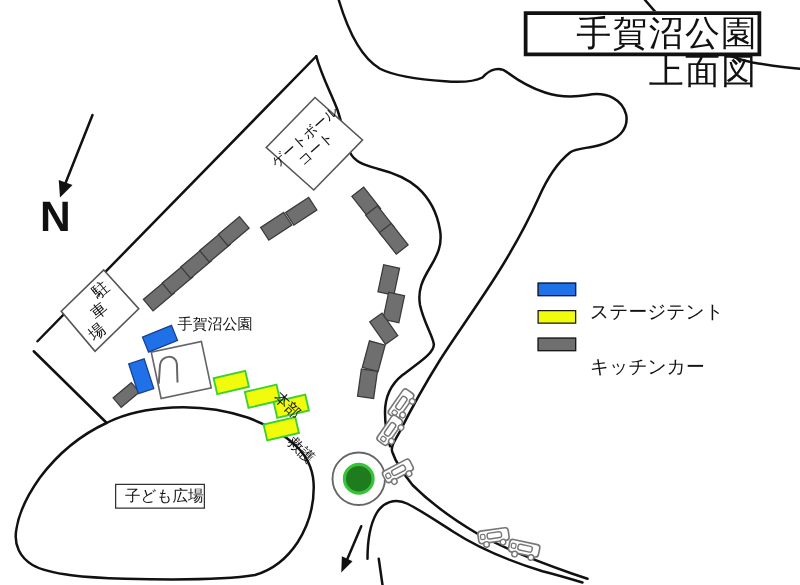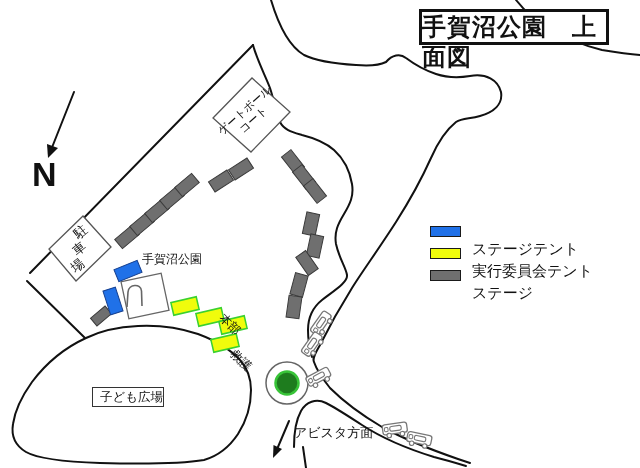--- a/index.html
+++ b/index.html
@@ -5,21 +5,21 @@
   html,body{margin:0;padding:0;background:#e8e8e8;}
   .canvas{
     position:relative;width:640px;height:468px;background:#ffffff;overflow:hidden;
     font-family:"Liberation Sans","DejaVu Sans",sans-serif;color:#111;
   }
   .canvas svg{position:absolute;left:0;top:0;}
   .lbl{position:absolute;white-space:nowrap;color:#111;}
   .title-box{
     position:absolute;left:419px;top:9px;width:190px;height:36px;
     border:3px solid #111;background:#fff;box-sizing:border-box;
-    font-size:24px;font-weight:bold;text-align:left;line-height:30px;letter-spacing:1px;
+    font-size:28px;font-weight:normal;text-align:right;line-height:30px;letter-spacing:1px;
   }
   .n-label{left:32px;top:155px;font-size:34px;font-weight:600;}
   .stage-label{left:142px;top:251px;font-size:12px;}
   .avista-label{left:294px;top:424px;font-size:13px;}
   .honbu-label{left:227px;top:310px;font-size:12px;transform:rotate(44deg);transform-origin:left top;}
   .kyugo-label{left:238px;top:346px;font-size:12px;transform:rotate(44deg);transform-origin:left top;}
   .gateball-label{
     left:203px;top:102px;width:92px;font-size:11px;line-height:13px;text-align:center;
     transform:rotate(-42deg);white-space:normal;
   }
@@ -153,30 +153,28 @@
   </div>
   <div class="lbl parking-label">
       <span class="vchar">駐</span>
       <span class="vchar">車</span>
       <span class="vchar">場</span>
     </div>
   <div class="lbl stage-label">手賀沼公園</div>
   <div class="lbl honbu-label">本部</div>
   <div class="lbl kyugo-label">救護</div>
   <div class="kodomo-box">子ども広場</div>
-  <div class="lbl avista-label">アビスタ方面</div>
 
   <div class="legend">
     <div class="legend-row">
       <span class="swatch swatch-blue"></span>
       <span class="legend-label">ステージテント</span>
     </div>
     <div class="legend-row">
       <span class="swatch swatch-yellow"></span>
-      <span class="legend-label">実行委員会テント</span>
     </div>
     <div class="legend-row">
       <span class="swatch swatch-gray"></span>
-      <span class="legend-label">ステージ</span>
+      <span class="legend-label">キッチンカー</span>
     </div>
   </div>
 
 </div>
 
 </body></html>

